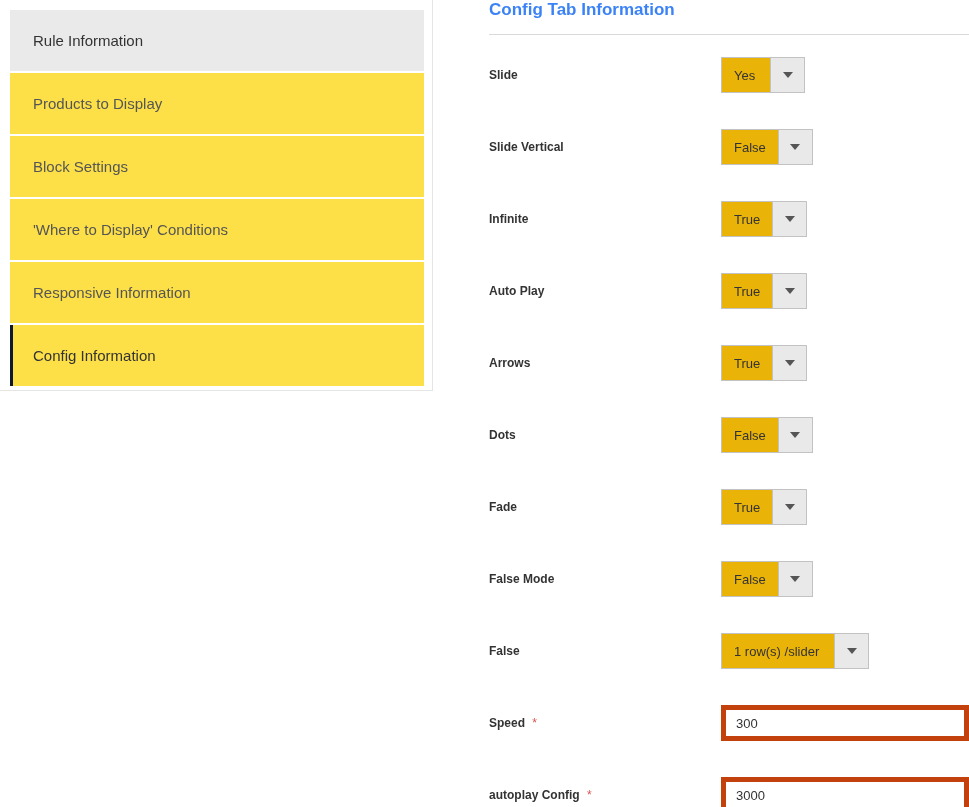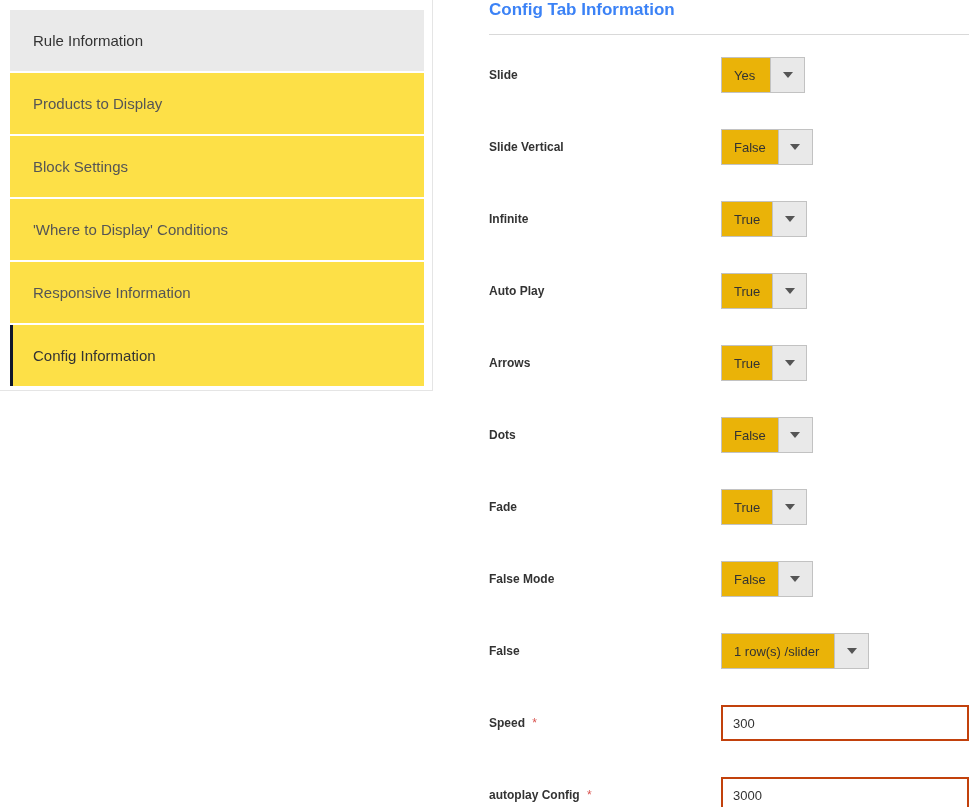--- a/index.html
+++ b/index.html
@@ -99,21 +99,21 @@
       align-items: center;
       justify-content: center;
     }
     .caret-down {
       width: 0; height: 0;
       border-left: 5px solid transparent;
       border-right: 5px solid transparent;
       border-top: 6px solid #555;
     }
     .text-input {
-      border: 2px solid #c2410c;
+      border: 5px solid #c2410c;
       height: 36px;
       padding: 10px 10px;
       font-size: 13px;
       color: #333;
       width: 248px;
       background: #fff;
     }
   </style>
 </head>
 <body>

